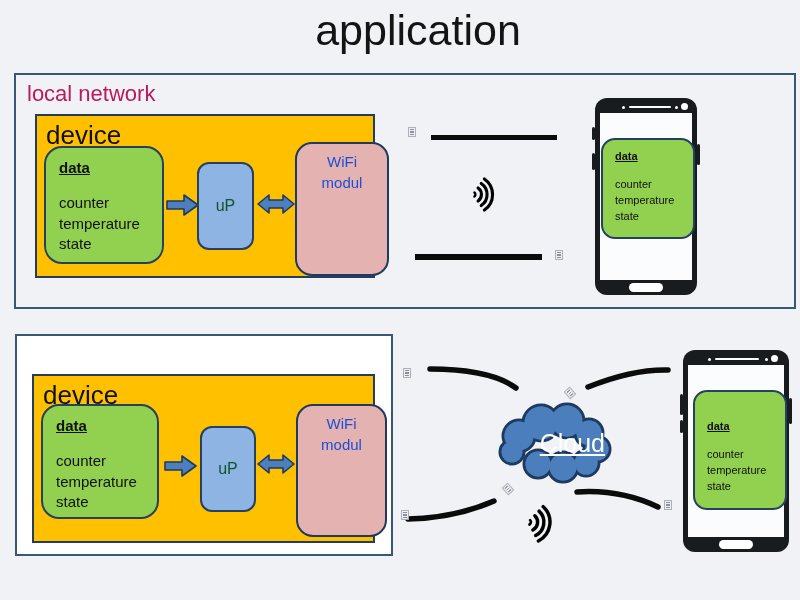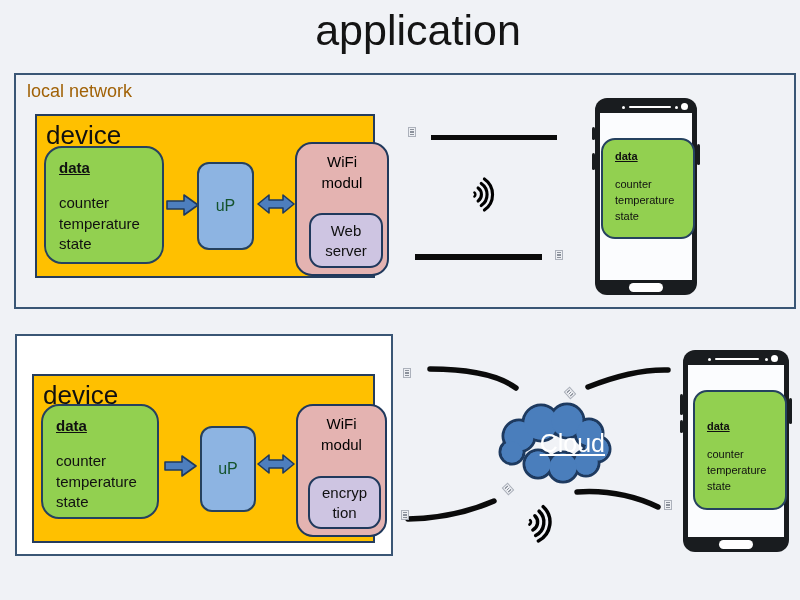--- a/index.html
+++ b/index.html
@@ -14,21 +14,21 @@
   .multiline{white-space:pre-line;}
 
   .page-title{
     position:absolute;left:0;right:0;top:6px;text-align:center;
     font-size:43px;font-weight:400;color:#141414;letter-spacing:0px;
   }
 
   .group-box{position:absolute;border:2px solid #3a5675;box-sizing:border-box;}
   .group-top{background:transparent;}
   .group-bottom{background:#ffffff;}
-  .group-label{position:absolute;left:11px;top:6px;font-size:18px;color:#a16207;}
+  .group-label{position:absolute;left:11px;top:6px;font-size:22px;color:#be185d;}
 
   .device-box{
     position:absolute;background:#ffc000;border:2px solid #253d5d;box-sizing:border-box;
   }
   .device-label{position:absolute;left:9px;top:4px;font-size:26px;color:#101010;}
 
   .data-box{
     position:absolute;background:#92d050;border:2px solid #25415f;border-radius:18px;
     box-sizing:border-box;padding:11px 13px;
   }
@@ -38,21 +38,21 @@
   .proc-box{
     position:absolute;background:#8db4e2;border:2px solid #25415f;border-radius:12px;
     box-sizing:border-box;display:flex;align-items:center;justify-content:center;
     font-size:16px;color:#14532d;
   }
 
   .wifi-box{
     position:absolute;background:#e4b3b1;border:2.5px solid #20395c;border-radius:17px;
     box-sizing:border-box;text-align:center;
   }
-  .wifi-label{font-size:15px;line-height:1.4;padding-top:7px;color:#000000;}
+  .wifi-label{font-size:15px;line-height:1.4;padding-top:7px;color:#1d4ed8;}
   .sub-box{
     position:absolute;background:#cec5e2;border:2.5px solid #20395c;border-radius:13px;
     box-sizing:border-box;display:flex;align-items:center;justify-content:center;
     text-align:center;font-size:15px;line-height:1.3;color:#101010;
   }
 
   .flow-arrow{position:absolute;}
 
   .hline{position:absolute;background:#0b0b0b;}
 
@@ -119,24 +119,20 @@
         <span>uP</span>
       </div>
 
       <svg class="flow-arrow" style="left:220px;top:75px;" width="38" height="26" viewBox="0 0 38 26">
         <polygon points="1,13 12,4 12,9 26,9 26,4 37,13 26,22 26,17 12,17 12,22" fill="#4d7ebd" stroke="#1e3a5f" stroke-width="1.6" stroke-linejoin="round"></polygon>
       </svg>
 
       <div class="wifi-box" style="left:258px;top:26px;width:94px;height:134px;">
         <div class="wifi-label multiline">WiFi
 modul</div>
-        <div class="sub-box multiline" style="left:12px;top:69px;width:74px;height:55px;">
-          <span class="multiline">Web
-server</span>
-        </div>
       </div>
     </div>
 
     <div class="hline" style="left:415px;top:60px;width:126px;height:5px;"></div>
     <div class="hline" style="left:399px;top:179px;width:127px;height:6px;"></div>
 
     <span class="marker" style="left:392px;top:52px;"></span>
     <span class="marker" style="left:539px;top:175px;"></span>
 
     <svg class="wifi-icon" style="left:456px;top:101px;" width="27" height="37" viewBox="0 0 27 37">
@@ -187,24 +183,20 @@
         <span>uP</span>
       </div>
 
       <svg class="flow-arrow" style="left:223px;top:75px;" width="38" height="26" viewBox="0 0 38 26">
         <polygon points="1,13 12,4 12,9 26,9 26,4 37,13 26,22 26,17 12,17 12,22" fill="#4d7ebd" stroke="#1e3a5f" stroke-width="1.6" stroke-linejoin="round"></polygon>
       </svg>
 
       <div class="wifi-box" style="left:262px;top:28px;width:91px;height:133px;">
         <div class="wifi-label multiline">WiFi
 modul</div>
-        <div class="sub-box multiline" style="left:10px;top:70px;width:73px;height:53px;">
-          <span class="multiline">encryp
-tion</span>
-        </div>
       </div>
     </div>
   </div>
 
   <svg class="abs" style="left:395px;top:355px;" width="300" height="170" viewBox="0 0 300 170">
     <g fill="none" stroke="#0b0b0b" stroke-width="5.5" stroke-linecap="round">
       <path d="M 35 14 Q 95 14 121 33"></path>
       <path d="M 193 32 Q 238 14 273 15"></path>
       <path d="M 13 164 Q 60 163 99 146"></path>
       <path d="M 182 137 Q 225 134 263 152"></path>

